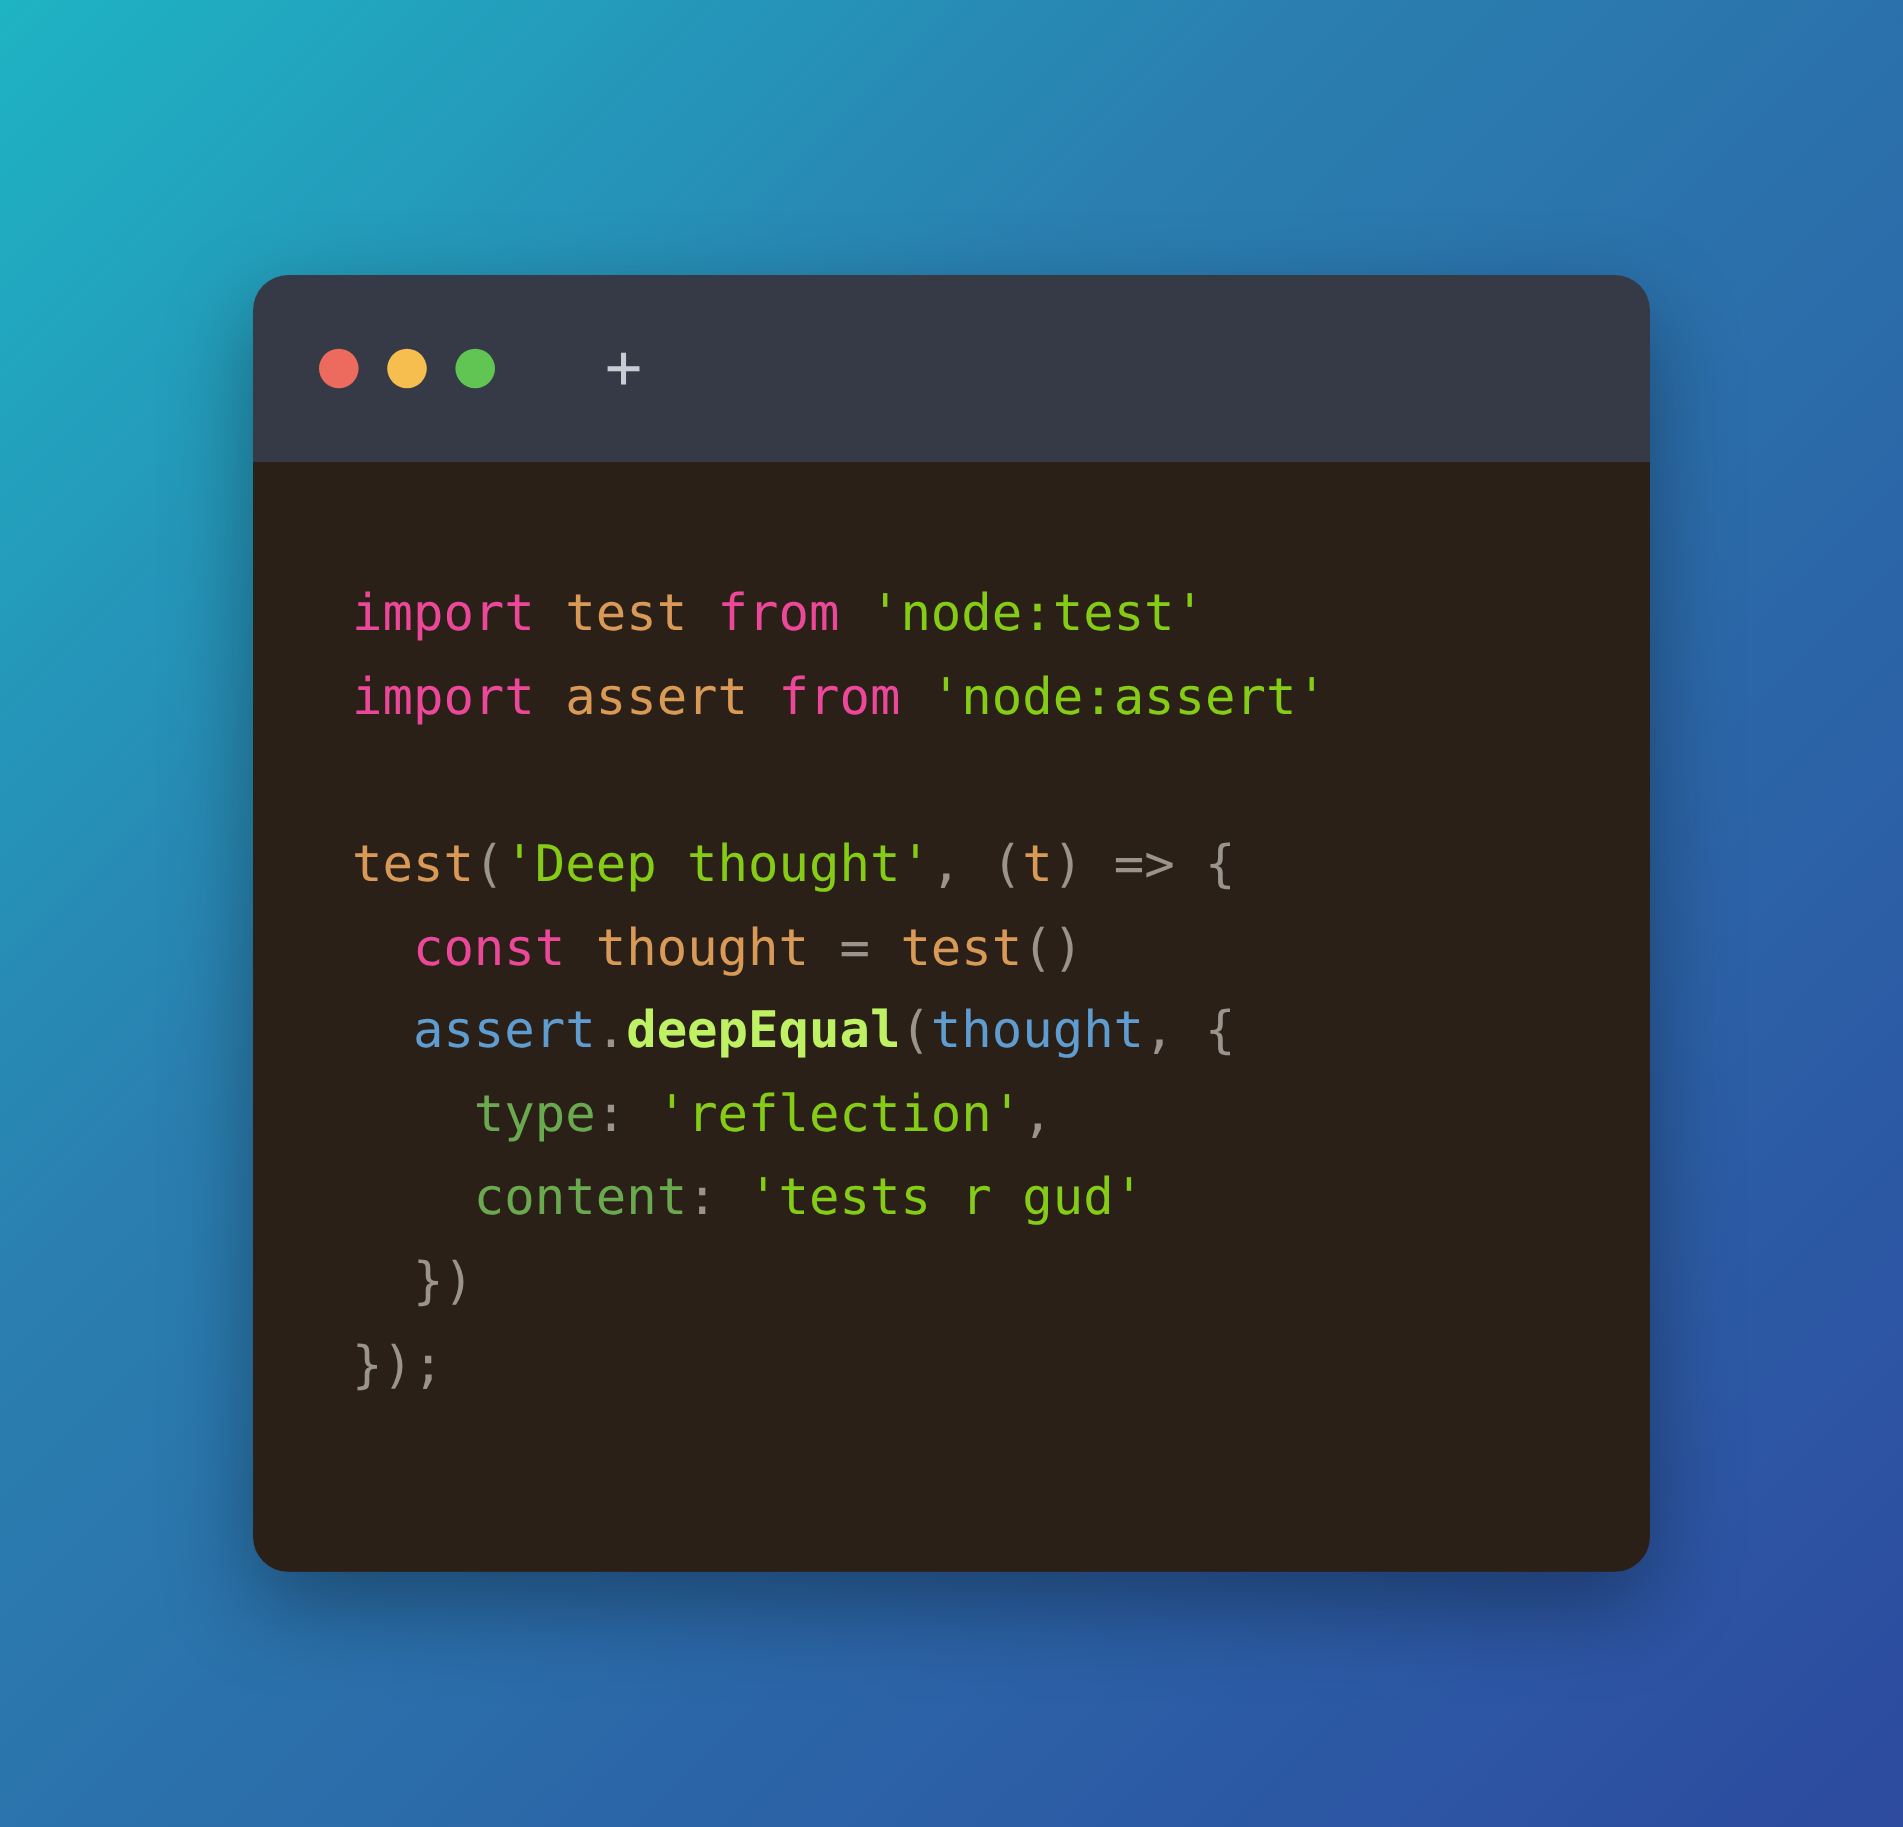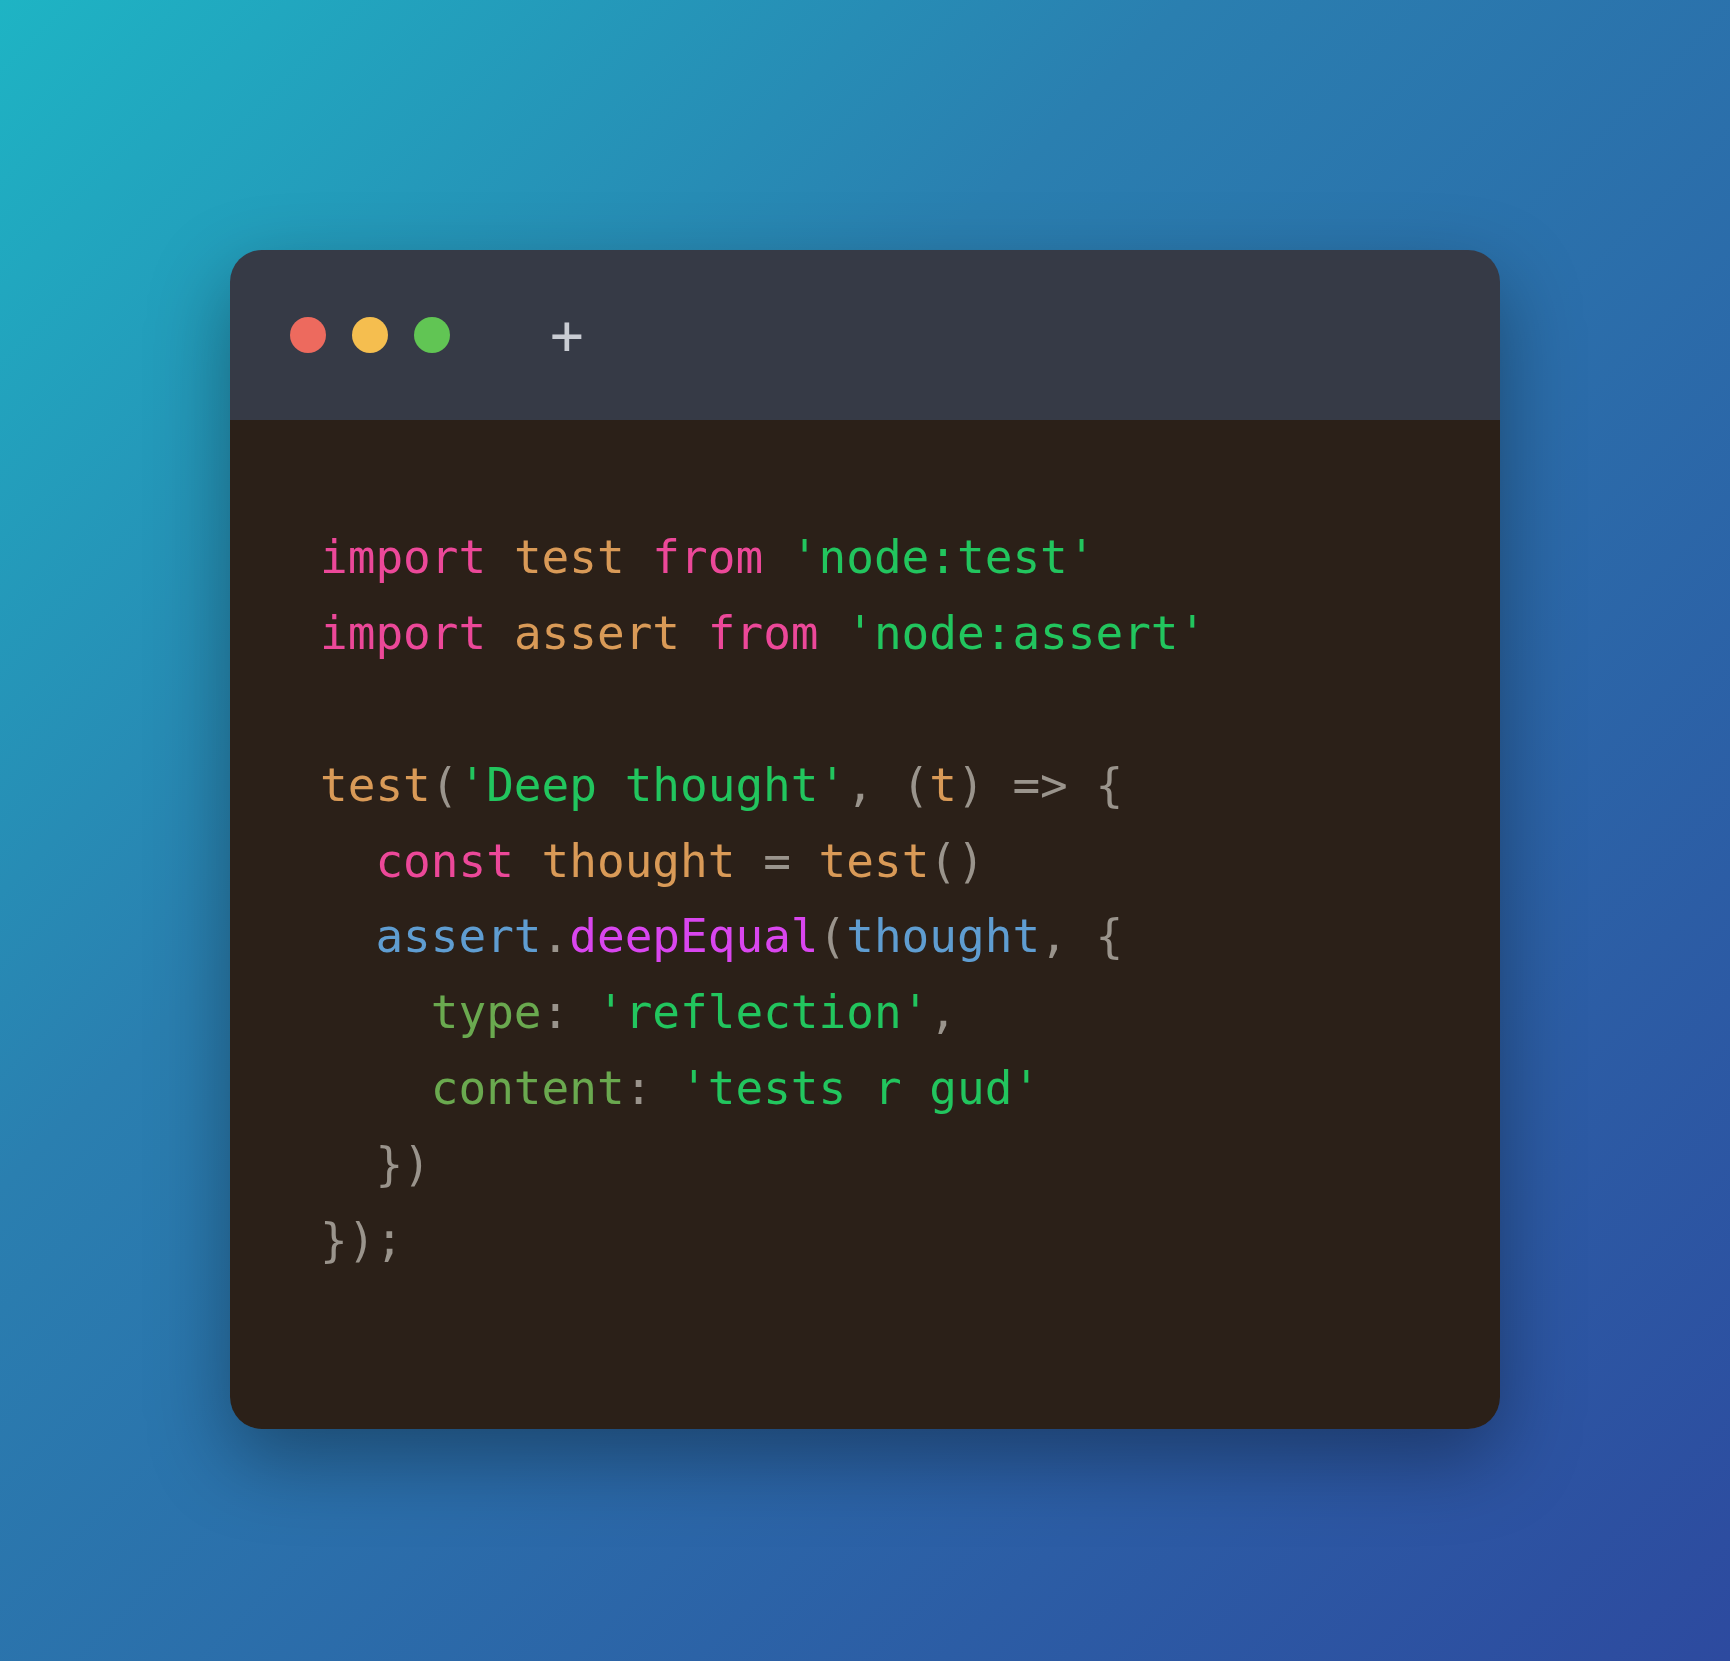--- a/index.html
+++ b/index.html
@@ -49,27 +49,27 @@
   }
   .editor {
     background: #2b2018;
     padding: 100px 60px 150px 90px;
     font-size: 46px;
     line-height: 1.65;
     white-space: pre;
   }
   .kw      { color: #ec4899; }
   .ident   { color: #d99a57; }
-  .str     { color: #22c55e; }
+  .str     { color: #84cc16; }
   .punct   { color: #9a948c; }
   .paren   { color: #9a948c; }
   .param   { color: #d99a57; }
   .call    { color: #d99a57; }
   .var     { color: #5f9dd1; }
-  .method  { color: #d946ef; }
+  .method  { color: #bef264; font-weight: bold; }
   .prop    { color: #6aa94f; text-align: center; }
 </style>
 </head>
 <body>
 
 <div class="window">
   <div class="titlebar">
     <div class="traffic-lights">
       <div class="light red"></div>
       <div class="light yellow"></div>

